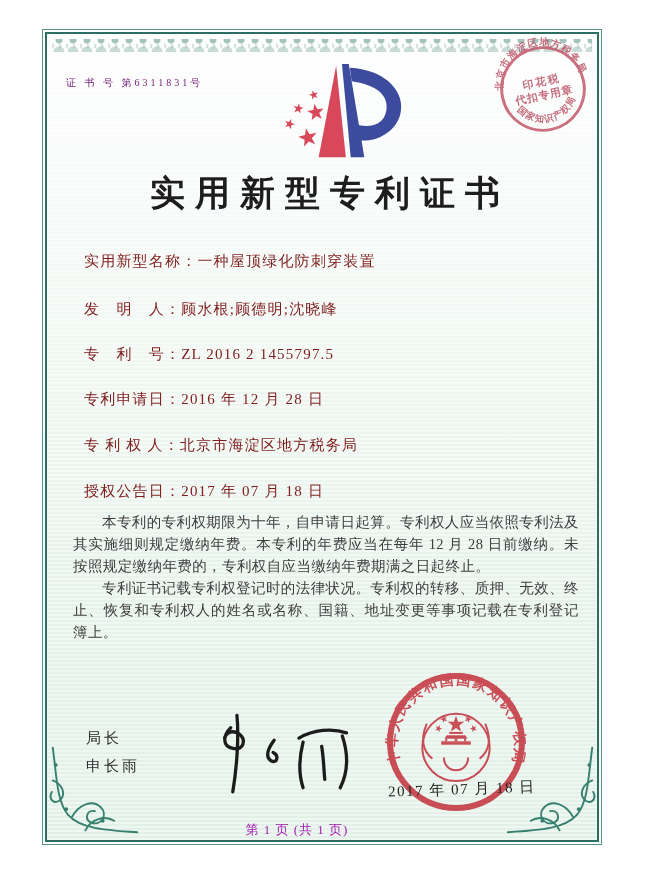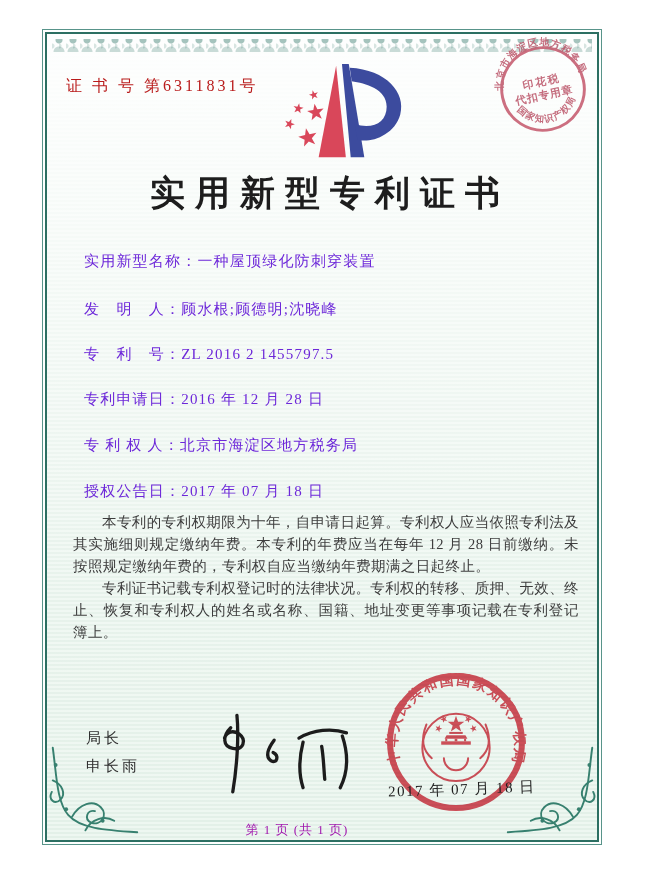--- a/index.html
+++ b/index.html
@@ -27,30 +27,30 @@
       radial-gradient(circle at 7px 1px,  rgba(47,116,102,.50) 3px, transparent 4px),
       radial-gradient(circle at 0px 7px,  rgba(47,116,102,.22) 2px, transparent 3px);
     background-size:14px 13px, 14px 13px, 7px 13px;
   }
   .flourish { position:absolute; width:96px; height:96px; z-index:1; }
   .fl-bl { left:47px; top:742px; }
   .fl-br { left:502px; top:742px; transform:scaleX(-1); }
   
   .cert-number {
     position:absolute; left:66px; top:76px; z-index:2;
-    font-size:16px; letter-spacing:3px; color:#b91c1c;
+    font-size:10px; letter-spacing:3px; color:#701a75;
   }
   .title {
     position:absolute; left:0; top:170px; width:650px; z-index:2;
     text-align:center; font-size:35px; font-weight:bold; color:#1d1d1d;
     letter-spacing:10px; padding-left:10px; box-sizing:border-box;
   }
   .field-row {
     position:absolute; left:84px; z-index:2; white-space:nowrap;
-    font-size:15px; letter-spacing:1.2px; color:#6d28d9;
+    font-size:15px; letter-spacing:1.2px; color:#7f1d1d;
   }
   .body-text {
     position:absolute; left:73px; top:511px; width:506px; z-index:2;
     font-size:14.5px; line-height:22px; color:#3d3d3d;
     text-align:justify; letter-spacing:.4px;
   }
   .body-text p { margin:0; text-indent:2em; }
   .signer-title, .signer-name {
     position:absolute; left:86px; z-index:2;
     font-family:Liberation Mono, monospace;

